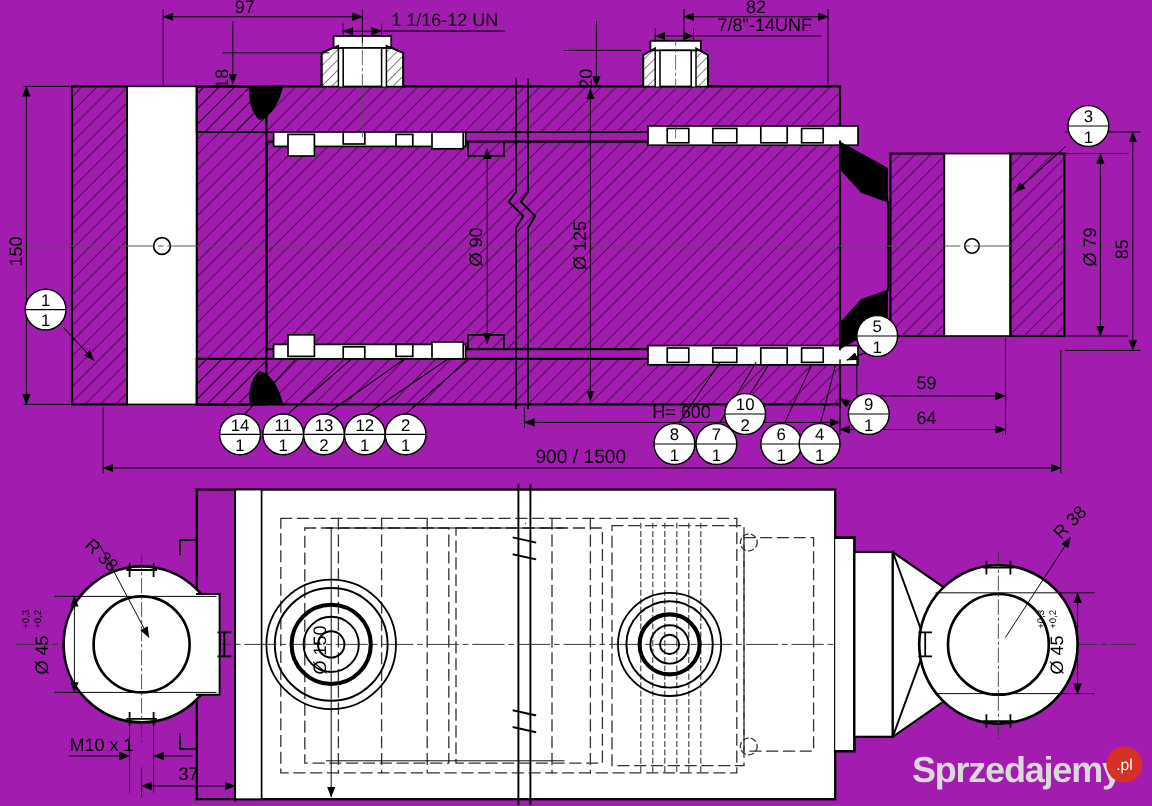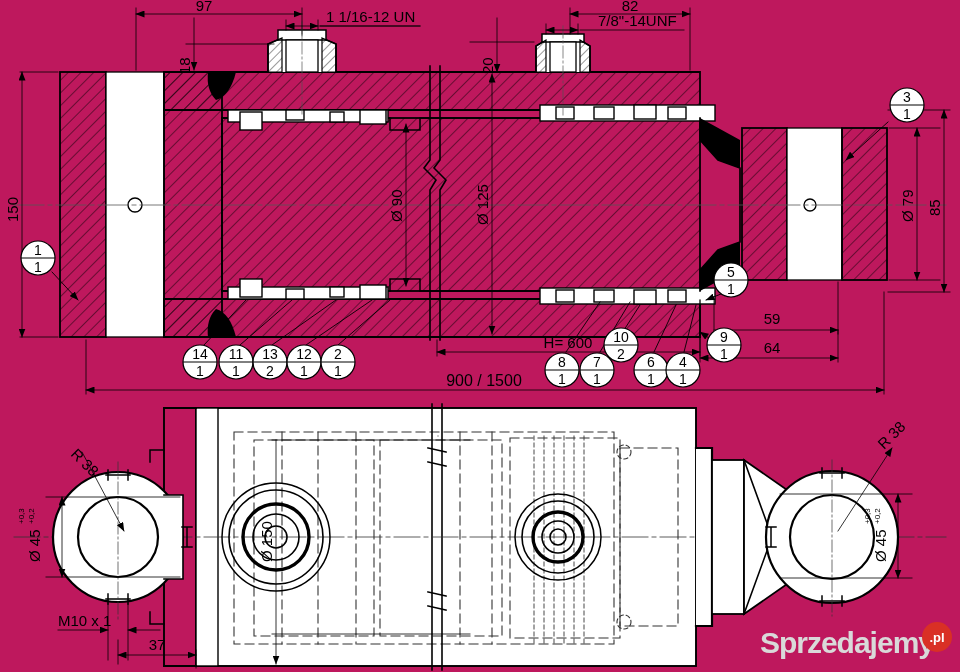--- a/index.html
+++ b/index.html
@@ -1,25 +1,25 @@
 <!DOCTYPE html>
 <html><head>
 <meta charset="utf-8">
 <style>
   html,body{margin:0;padding:0;background:#ffffff;}
   body{width:960px;height:672px;overflow:hidden;
        font-family:"Liberation Sans", sans-serif;}
-  #stage{position:relative;width:960px;height:672px;background:#be185d;}
+  #stage{position:relative;width:960px;height:672px;background:#a21caf;}
   svg#dwg{position:absolute;left:0;top:0;width:960px;height:672px;}
   .wm{position:absolute;right:8px;bottom:8px;display:flex;align-items:center;
       pointer-events:none;}
   .wm-text{font-size:30px;font-weight:bold;color:#d9d9d9;letter-spacing:-1px;
            font-family:"Liberation Sans",sans-serif;}
   .wm-badge{width:30px;height:30px;border-radius:50%;background:#d93025;
-            color:#fff;font-size:13px;font-weight:bold;display:flex;
+            color:#fff;font-size:13px;font-weight:normal;display:flex;
             align-items:center;justify-content:center;margin-left:-12px;
             margin-bottom:12px;}
 </style>
 </head>
 <body>
 
 <div id="stage">
 
 <svg id="dwg" viewBox="0 0 960 672">
   <defs>

